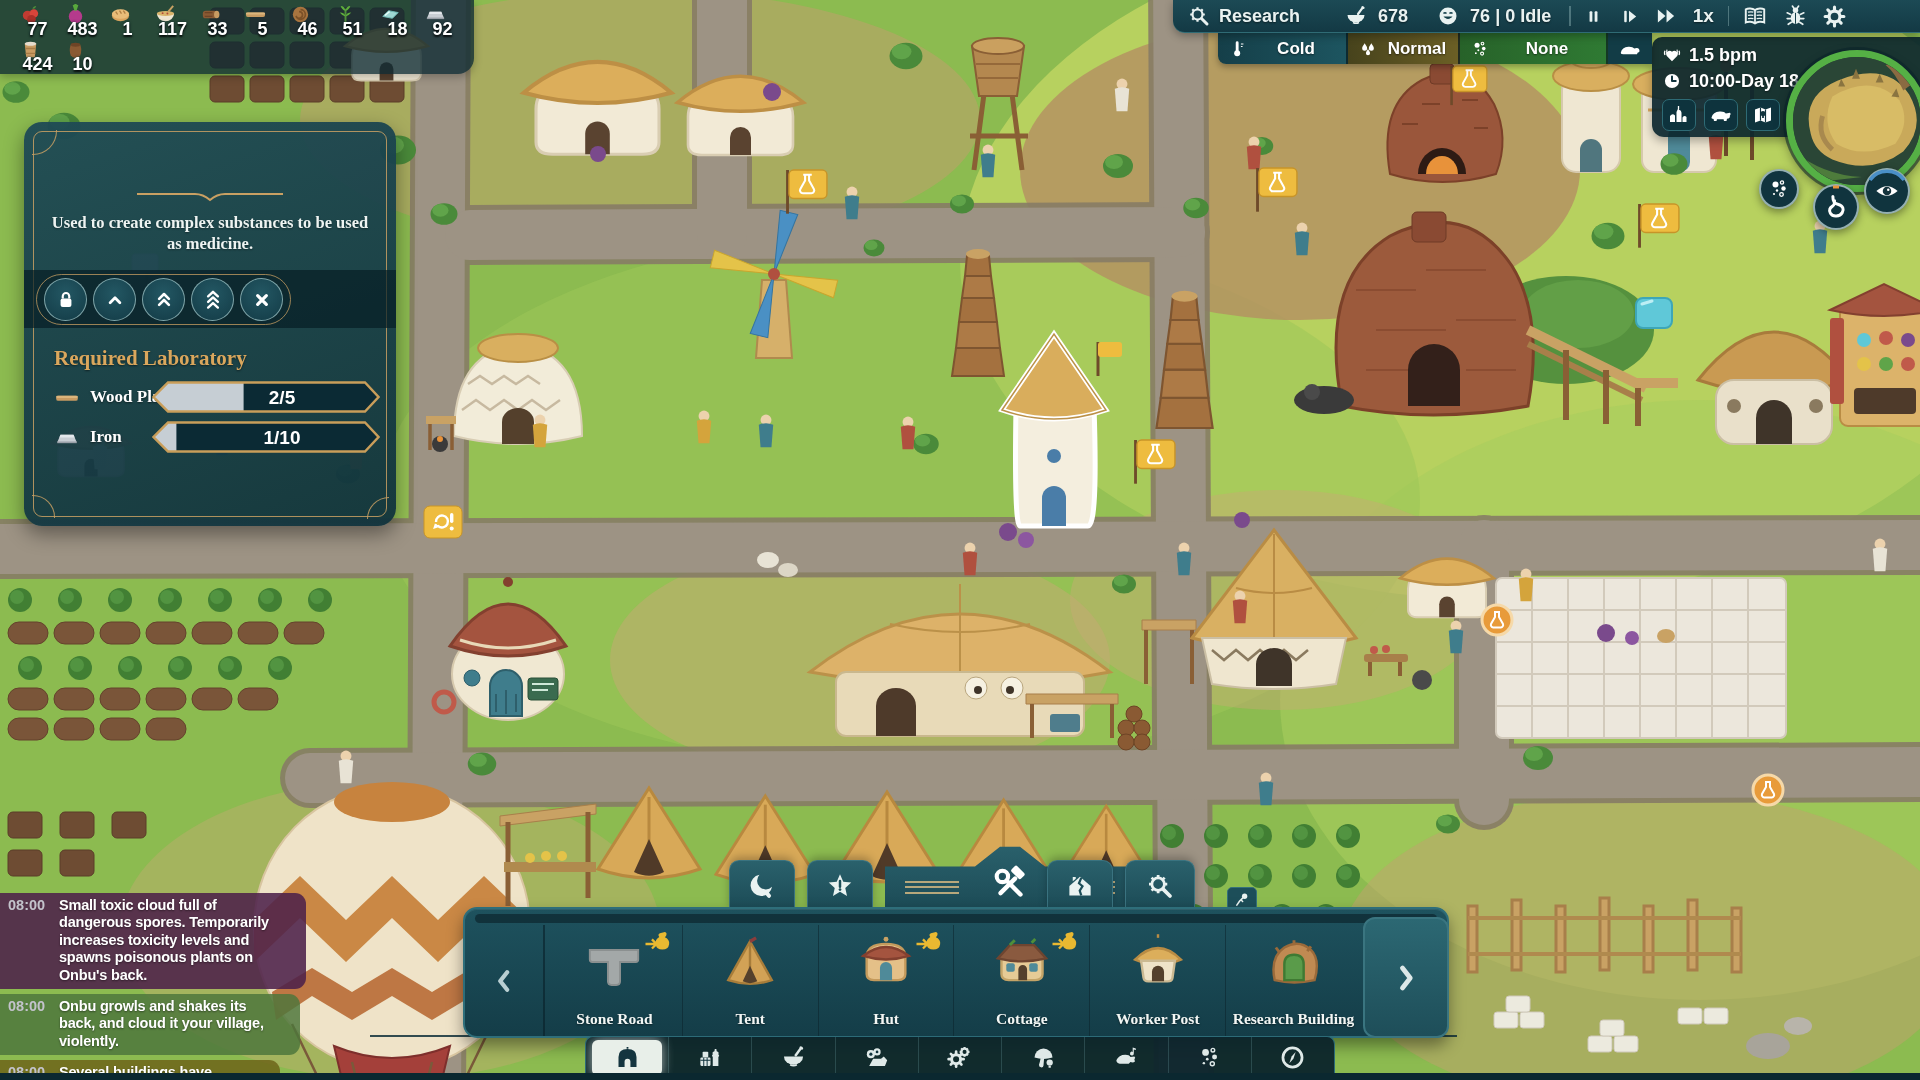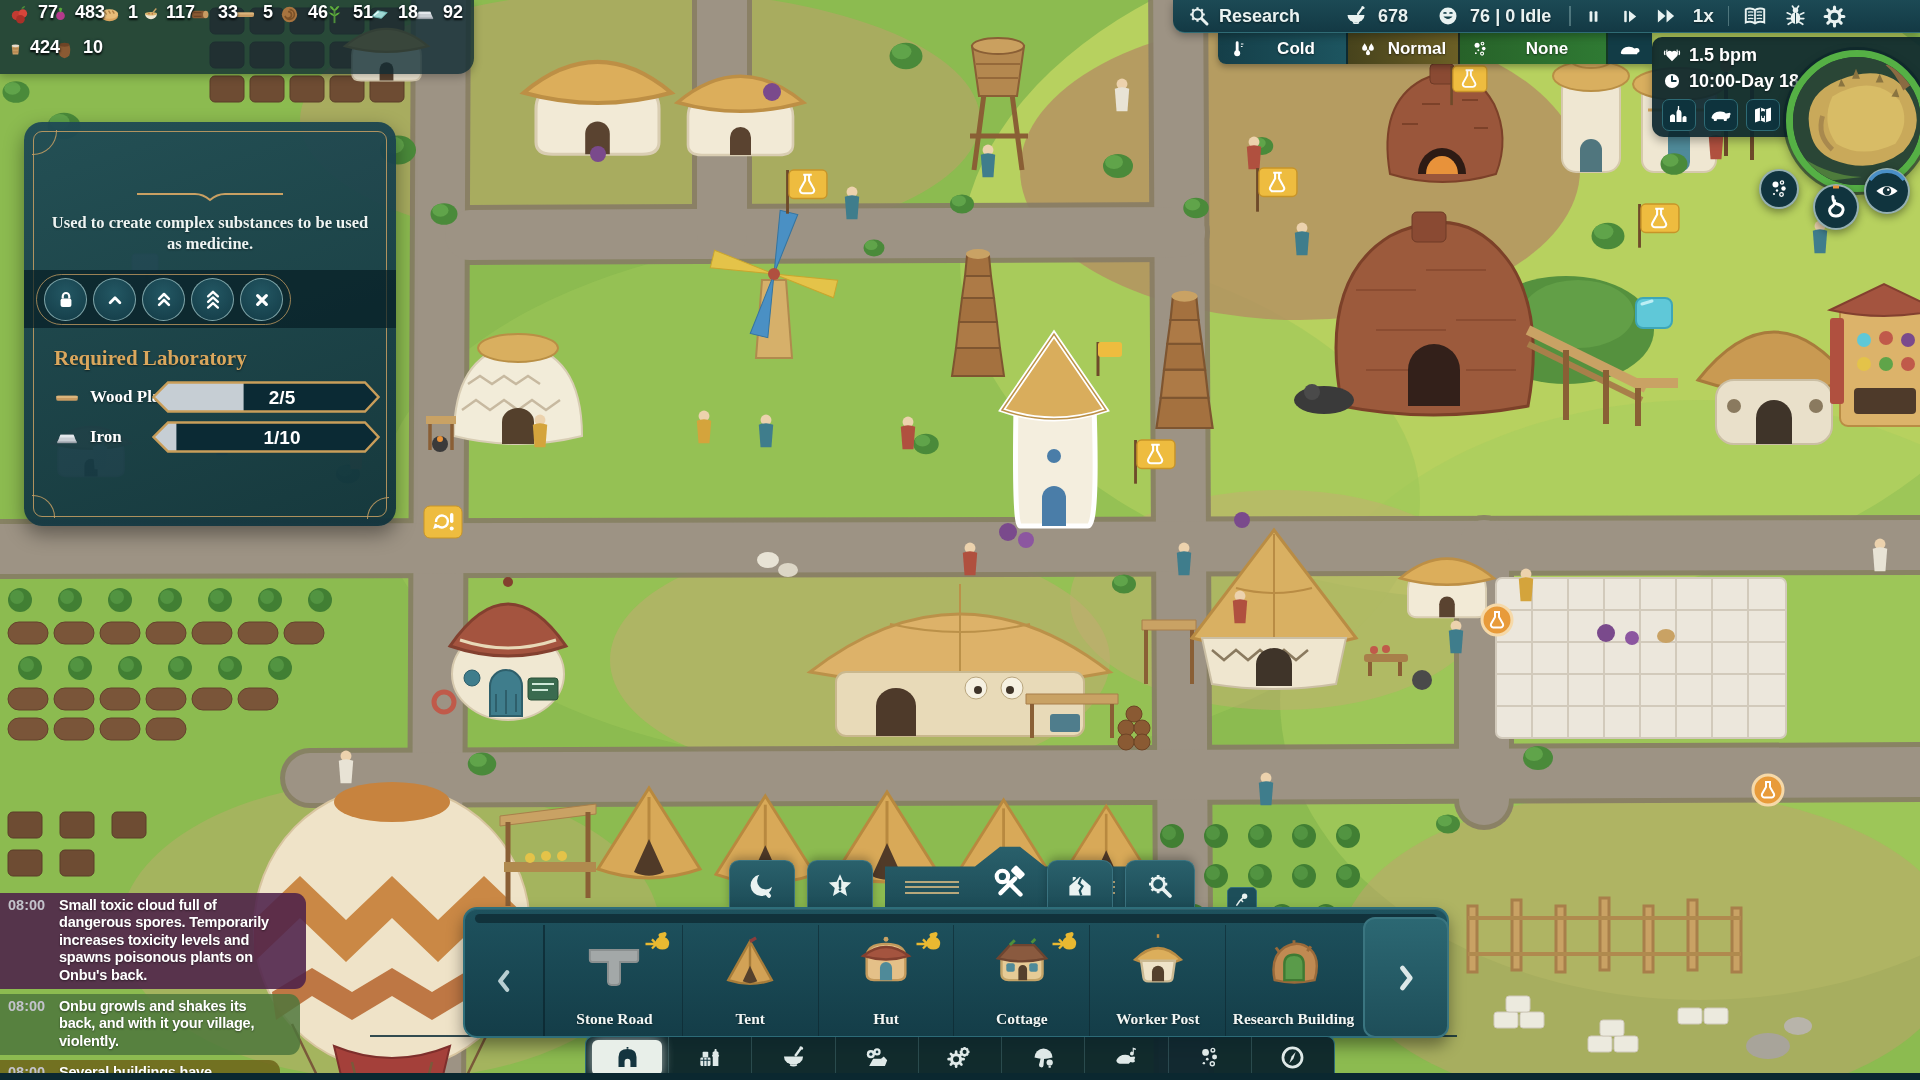--- a/index.html
+++ b/index.html
@@ -9,21 +9,21 @@
   .svgi{width:100%;height:100%;display:block}
   .barsvg{width:100%;height:100%;display:block}
   .bartext{font:700 19px "Liberation Sans",sans-serif;fill:#fff}
 
   
   .resources{position:absolute;left:0;top:0;width:474px;height:74px;z-index:20;
     background:rgba(11,41,50,.78);border-radius:0 0 16px 0;box-shadow:0 3px 8px rgba(0,0,0,.25)}
   .res-row{position:absolute;display:flex}
   .res-row.r1{left:8px;top:3px}
   .res-row.r2{left:8px;top:38px}
-  .res{width:45px;display:flex;flex-direction:row;align-items:center}
+  .res{width:45px;display:flex;flex-direction:column;align-items:center}
   .res .ri{width:23px;height:23px}
   .res .num{font:700 18px/1 "Liberation Sans",sans-serif;color:#fff;transform:translateX(7px);margin-top:-6px;
     text-shadow:0 2px 2px rgba(0,0,0,.8),0 0 3px rgba(10,30,35,.9)}
 
   
   .lab{position:absolute;left:24px;top:122px;width:372px;height:404px;z-index:20;
     background:linear-gradient(160deg,rgba(30,74,85,.95),rgba(16,50,60,.95));
     border-radius:18px;box-shadow:0 8px 20px rgba(0,0,0,.4)}
   .lab-inner{position:absolute;inset:9px;border:1.6px solid rgba(201,160,99,.85);border-radius:9px;pointer-events:none}
   .lab-inner::before{content:"";position:absolute;left:-2px;top:-2px;width:24px;height:24px;
@@ -1070,21 +1070,21 @@
       </svg>
 </div>
 
 <div class="events">
   <div class="event ev-danger">
     <span class="et">08:00</span>
     <span class="ex">Small toxic cloud full of dangerous spores. Temporarily increases toxicity levels and spawns poisonous plants on Onbu's back.</span>
   </div>
   <div class="event ev-quake">
     <span class="et">08:00</span>
-    <span class="ex">Onbu growls and shakes its back, and with it your village, violently.</span>
+    <span class="ex">Onbu growls and shakes its back, and cloud it your village, violently.</span>
   </div>
   <div class="event ev-warning">
     <span class="et">08:00</span>
     <span class="ex">Several buildings have collapsed.</span>
   </div>
 
 </div>
 
 <div class="tab" style="left:729px;top:860px;width:66px;height:50px">
   <span class="ti">

